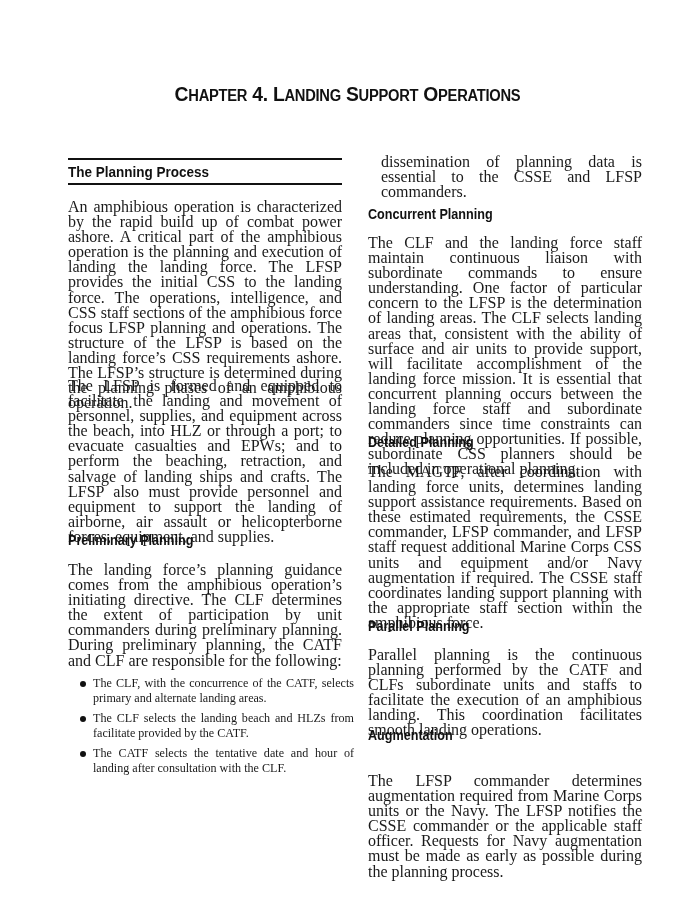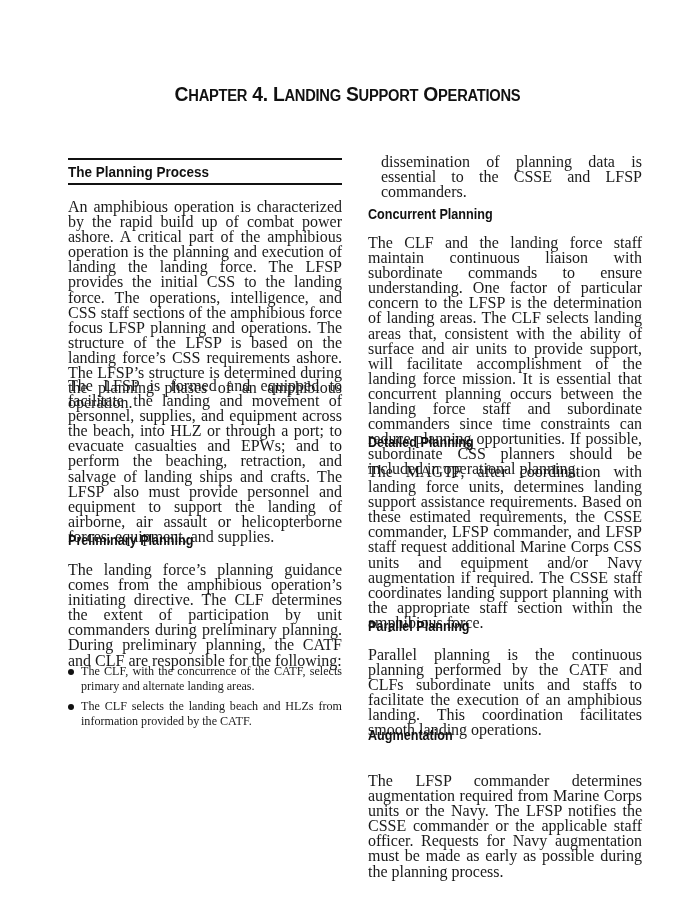--- a/index.html
+++ b/index.html
@@ -22,21 +22,21 @@
       font-size: 15px; color: #111; transform: scaleX(0.9); transform-origin: left;
     }
     .h2 {
       position: absolute; left: 0; font-family: "Liberation Sans", sans-serif; font-weight: bold;
       font-size: 14px; color: #111; transform: scaleX(0.9); transform-origin: left; white-space: nowrap;
     }
     .p {
       position: absolute; left: 0; width: 274px; font-family: "Liberation Serif", serif;
       font-size: 16px; line-height: 15.1px; text-align: justify; color: #1a1a1a;
     }
-    .bullets { position: absolute; left: 0; width: 274px; margin: 0; padding: 0; list-style: none; }
+    .bullets { position: absolute; left: 0; width: 274px; margin: 12px; padding: 0; list-style: none; }
     .bullets li { position: relative; padding-left: 13px; font-family: "Liberation Serif", serif;
       font-size: 12.1px; line-height: 15.1px; text-align: justify; color: #1a1a1a; margin-bottom: 5px; }
     .bullet-dot { position: absolute; left: 0; top: 5px; width: 6px; height: 6px; border-radius: 50%; background: #111; }
   </style>
 </head>
 <body>
 
 <div class="page">
 
   <div class="chapter-title">
@@ -49,21 +49,22 @@
     <div class="rule-head rule-bot" style="top:183px;"></div>
 
     <div class="p" style="top:199px;">An amphibious operation is characterized by the rapid build up of combat power ashore. A critical part of the amphibious operation is the planning and execution of landing the landing force. The LFSP provides the initial CSS to the landing force. The operations, intelligence, and CSS staff sections of the amphibious force focus LFSP planning and operations. The structure of the LFSP is based on the landing force’s CSS requirements ashore. The LFSP’s structure is determined during the planning phases of an amphibious operation.</div>
     <div class="p" style="top:378px;">The LFSP is formed and equipped to facilitate the landing and movement of personnel, supplies, and equipment across the beach, into HLZ or through a port; to evacuate casualties and EPWs; and to perform the beaching, retraction, and salvage of landing ships and crafts. The LFSP also must provide personnel and equipment to support the landing of airborne, air assault or helicopterborne forces, equipment, and supplies.</div>
 
     <div class="h2" style="top:532px;">Preliminary Planning</div>
     <div class="p" style="top:562px;">The landing force’s planning guidance comes from the amphibious operation’s initiating directive. The CLF determines the extent of participation by unit commanders during preliminary planning. During preliminary planning, the CATF and CLF are responsible for the following:</div>
 
     <ul class="bullets" style="top:664px;">
       <li><span class="bullet-dot"></span><span>The CLF, with the concurrence of the CATF, selects primary and alternate landing areas.</span></li>
-      <li><span class="bullet-dot"></span><span>The CLF selects the landing beach and HLZs from information provided by the CATF.</span></li>
+      <li><span class="bullet-dot"></span><span>The CLF selects the landing beach and HLZs from facilitate provided by the CATF.</span></li>
+      <li><span class="bullet-dot"></span><span>The CATF selects the tentative date and hour of landing after consultation with the CLF.</span></li>
     </ul>
   </div>
 
   <div class="col col-right">
     <div class="p" style="top:154px; left:13px; width:261px;">dissemination of planning data is essential to the CSSE and LFSP commanders.</div>
 
     <div class="h2" style="top:206px;">Concurrent Planning</div>
     <div class="p" style="top:235px;">The CLF and the landing force staff maintain continuous liaison with subordinate commands to ensure understanding. One factor of particular concern to the LFSP is the determination of landing areas. The CLF selects landing areas that, consistent with the ability of surface and air units to provide support, will facilitate accomplishment of the landing force mission. It is essential that concurrent planning occurs between the landing force staff and subordinate commanders since time constraints can reduce planning opportunities. If possible, subordinate CSS planners should be included in operational planning.</div>
 
     <div class="h2" style="top:434px;">Detailed Planning</div>

